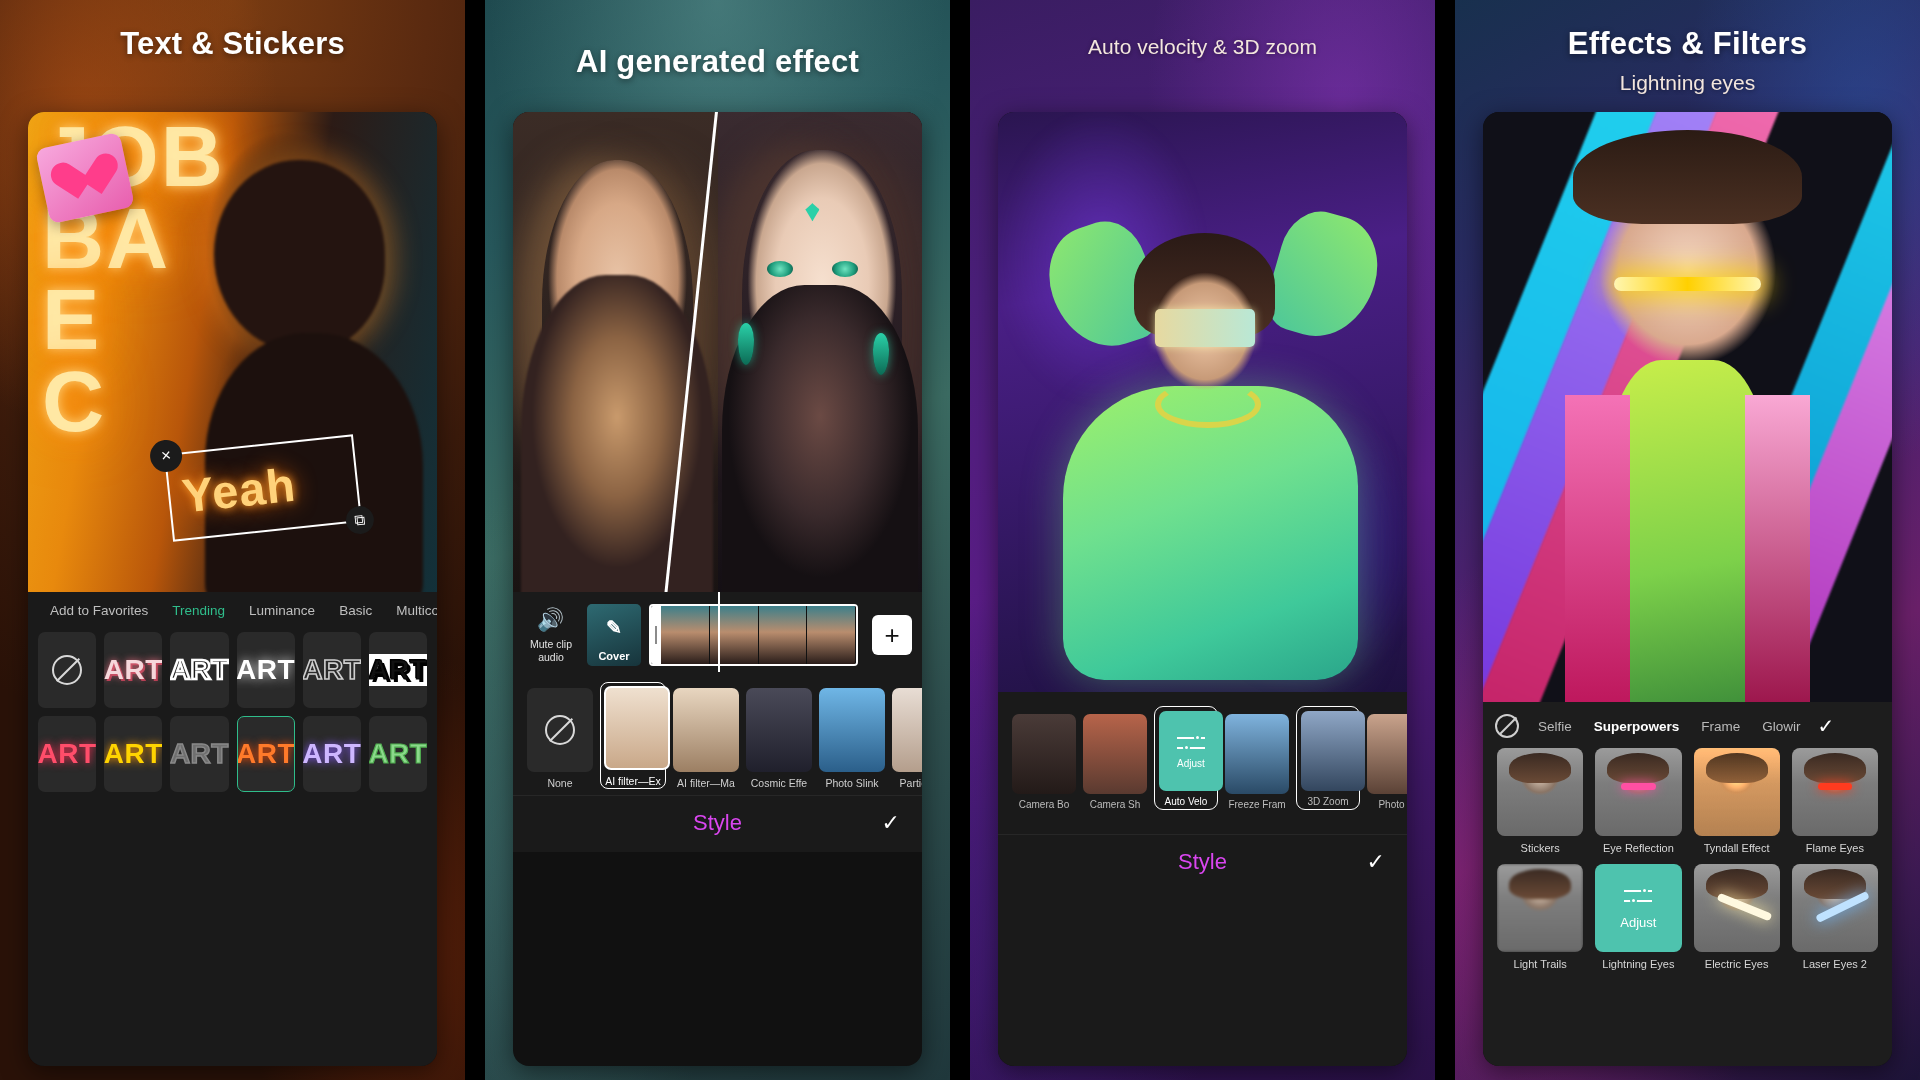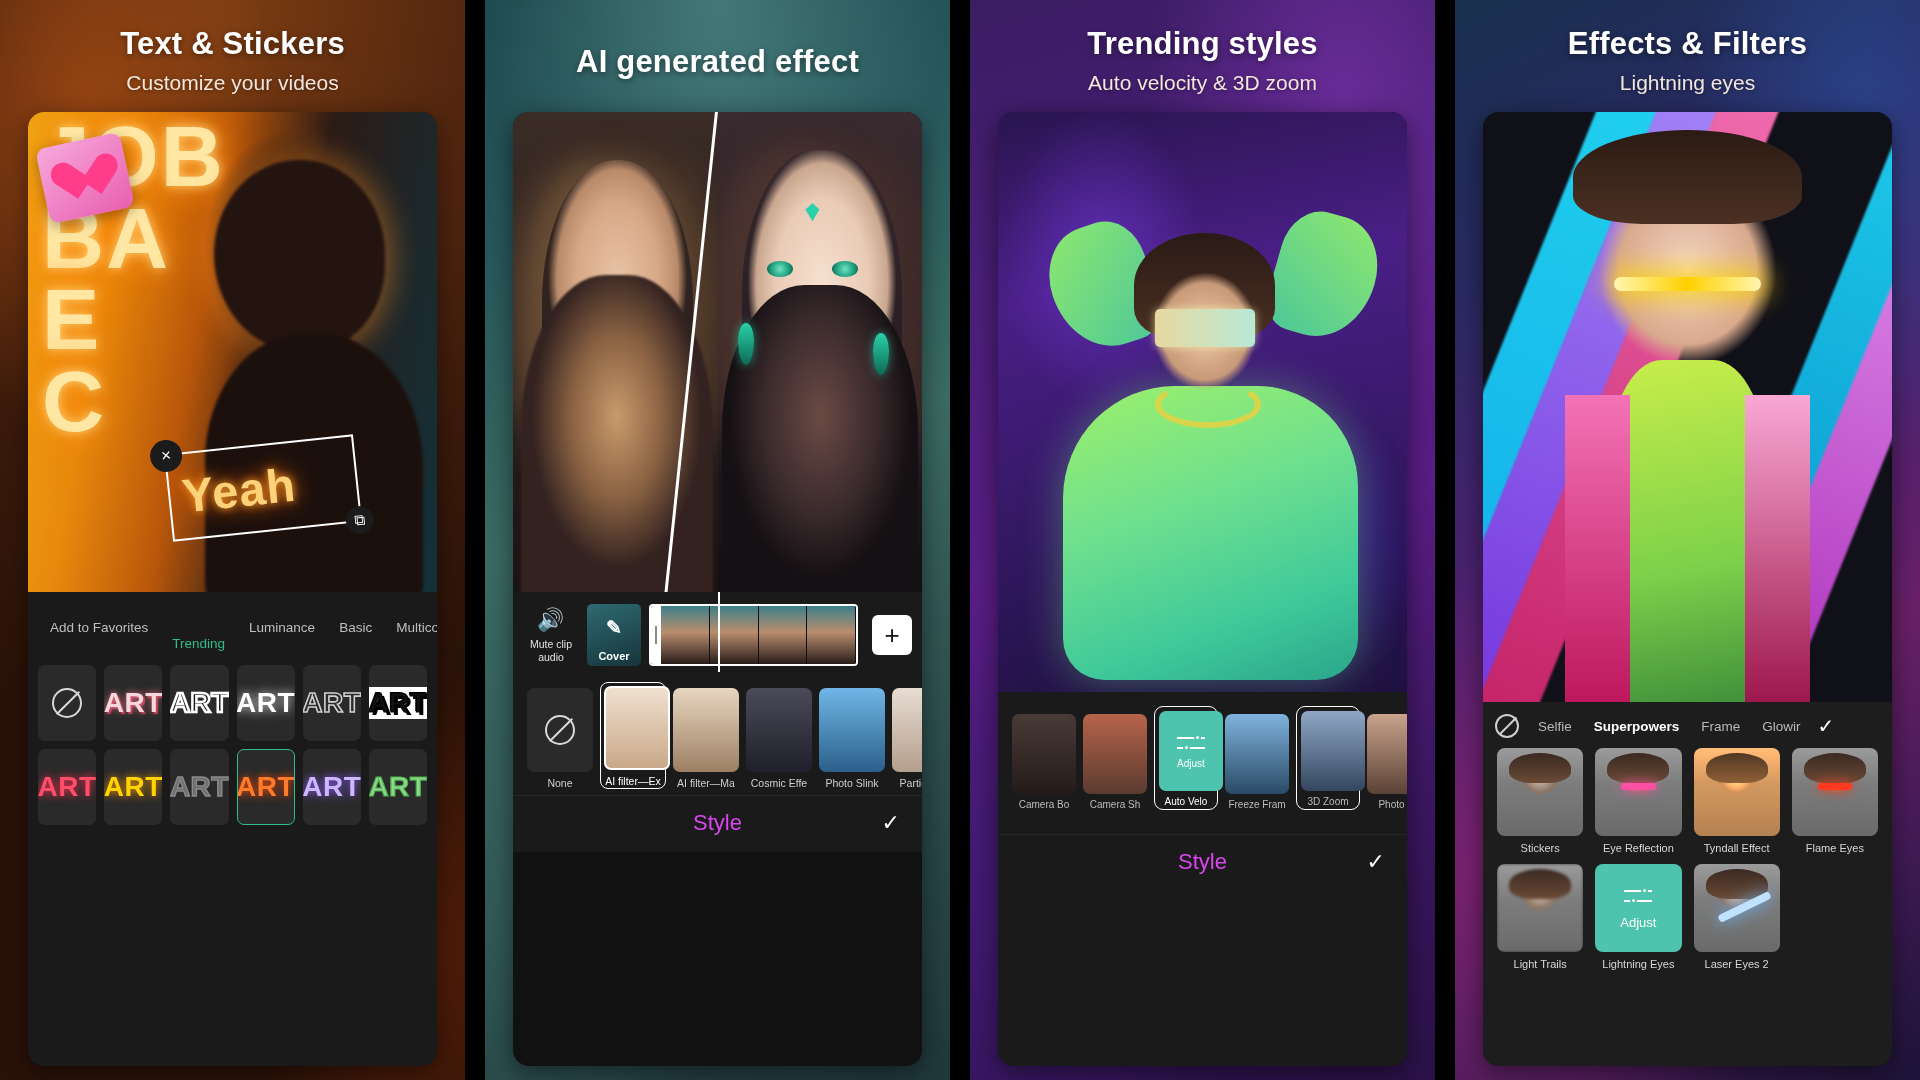--- a/index.html
+++ b/index.html
@@ -95,21 +95,21 @@
         font-size:17px; }
   .tb-resize { position:absolute; right:-14px; bottom:-14px; width:28px; height:28px; border-radius:50%;
         background:#1b1b1b; color:#fff; display:flex; align-items:center; justify-content:center;
         font-size:15px; }
 
   
   .ed1 { background:#1a1a1a; height:100%; }
   .tabrow { display:flex; align-items:center; gap:0; padding:9px 10px 8px 10px;
         font-size:13.5px; color:#bfbfbf; white-space:nowrap; overflow:hidden; }
   .tabrow .tab { padding:2px 12px; }
-  .tabrow .tab.active { color:#2fbd8b;margin-top:33px; }
+  .tabrow .tab.active { color:#2fbd8b; }
   .grid1 { display:grid; grid-template-columns:repeat(6,1fr); gap:8px; padding:4px 10px; }
   .cell { height:76px; background:#2a2a2a; border-radius:7px; display:flex;
         align-items:center; justify-content:center; overflow:hidden; }
   .cell.sel { border:1.6px solid #2fbd8b; }
   .none-ico { width:30px; height:30px; border:2px solid #d8d8d8; border-radius:50%; position:relative; }
   .none-ico::after{ content:""; position:absolute; left:-2px; top:12px; width:32px; height:2px;
         background:#d8d8d8; transform:rotate(-45deg); }
   .art { font-size:28px; font-weight:bold; letter-spacing:.5px; }
   .a-pink { color:#f6d7db; text-shadow:0 0 7px #e26a7d, 2px 2px 0 #b03b50; }
   .a-out  { color:#1a1a1a; -webkit-text-stroke:2.5px #fff; }
@@ -274,21 +274,20 @@
 </style>
 </head>
 <body>
 
 <div class="stage">
 
   <section class="panel p1">
     <div class="bg"></div>
     <div class="head">
       <h1>Text &amp; Stickers</h1>
-      <h2>Customize your videos</h2>
     </div>
 
     <div class="phone">
       <div class="video v1">
         <div class="neon-letters">
           <span class="nl">JOB</span>
           <span class="nl">BA</span>
           <span class="nl">E</span>
           <span class="nl">C</span>
         </div>
@@ -438,21 +437,20 @@
         <span class="ok">✓</span>
       </div>
     </div>
   </section>
 
   <div class="divider" style="left:960px"></div>
 
   <section class="panel p3">
     <div class="bg"></div>
     <div class="head">
-      <h1>Trending styles</h1>
       <h2>Auto velocity &amp; 3D zoom</h2>
     </div>
 
     <div class="phone">
       <div class="video v3">
         <div class="model3">
           <div class="arm-l"></div>
           <div class="arm-r"></div>
           <div class="hoodie"></div>
           <div class="hair3"></div>
@@ -589,20 +587,27 @@
                   <b></b>
                   <b></b>
                 </div>
               <div class="adj-word" style="font-size:13px;margin-top:8px">Adjust</div>
             </div>
             <div class="g4label">Lightning Eyes</div>
           </div>
           <div class="g4cell">
             <div class="g4thumb">
               <div class="portrait"></div>
+                <div class="fx-beam fx-white"></div>
+            </div>
+            <div class="g4label">Electric Eyes</div>
+          </div>
+          <div class="g4cell">
+            <div class="g4thumb">
+              <div class="portrait"></div>
                 <div class="fx-beam fx-blue" style="transform:rotate(-26deg)"></div>
             </div>
             <div class="g4label">Laser Eyes 2</div>
           </div>
         </div>
       </div>
     </div>
   </section>
 
 </div>

